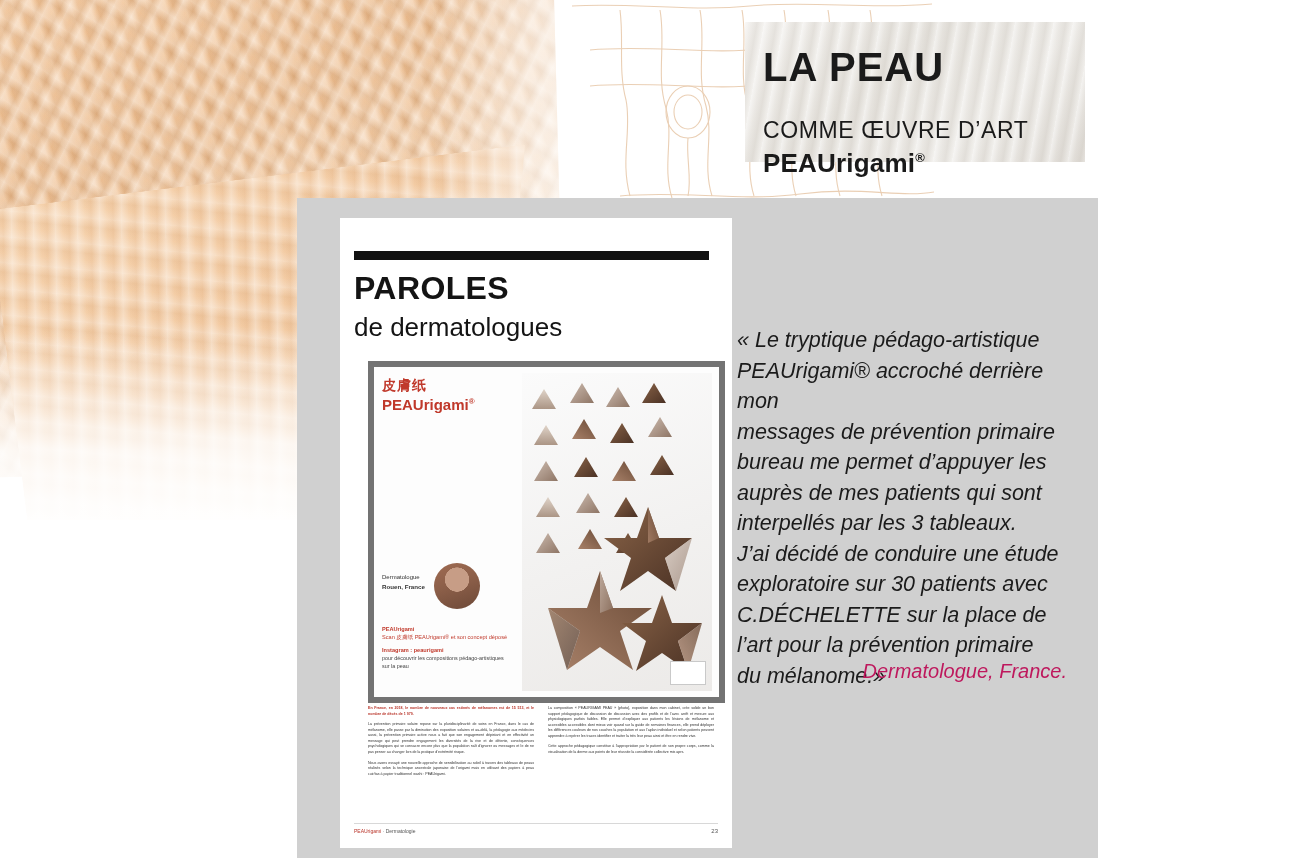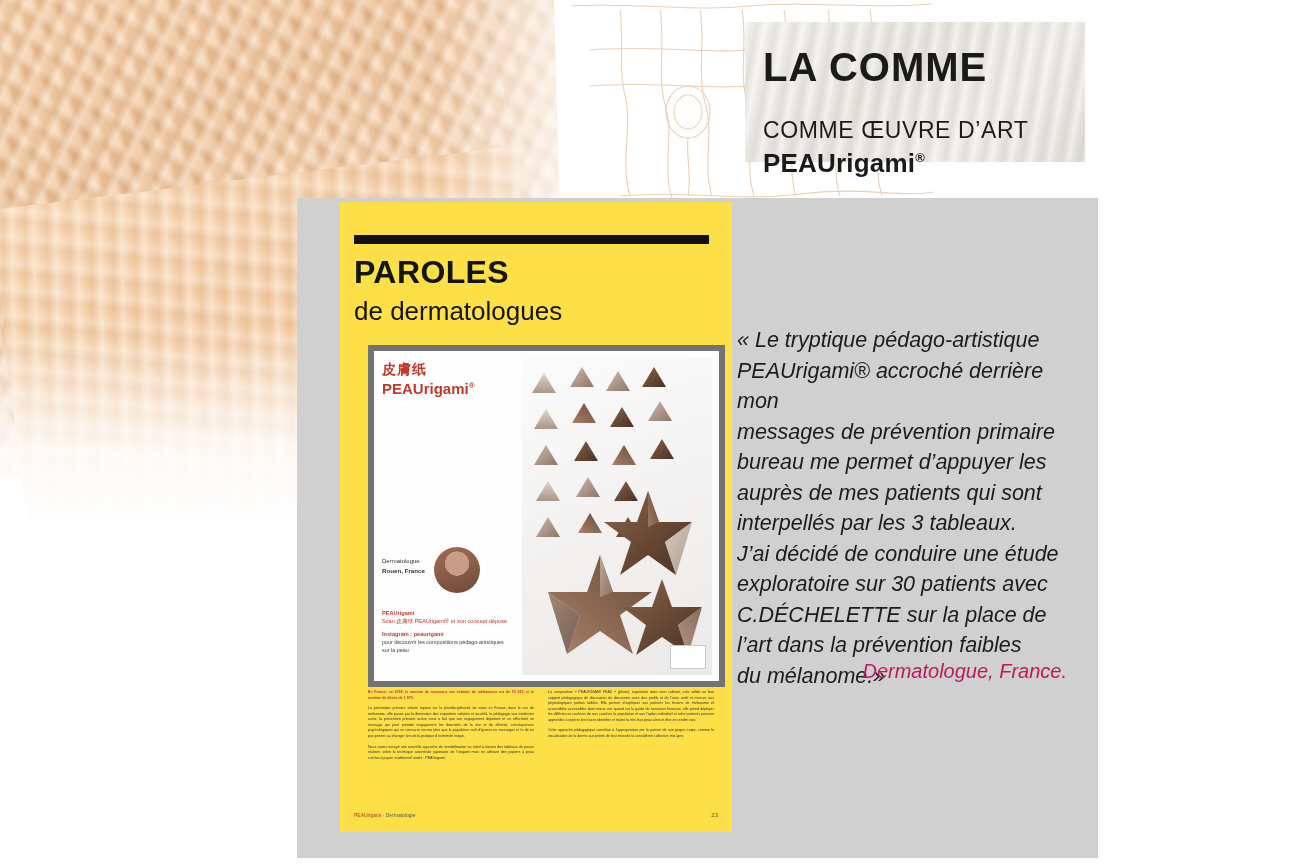--- a/index.html
+++ b/index.html
@@ -127,24 +127,24 @@
     position: absolute;
     left: 297px;
     top: 198px;
     width: 801px;
     height: 660px;
     background: #d0d0d0;
   }
   .page {
     position: absolute;
     left: 43px;
-    top: 4px;
+    top: 20px;
     width: 392px;
     height: 630px;
-    background: #fde047;
+    background: #ffffff;
     overflow: hidden;
   }
   .rule {
     position: absolute;
     left: 14px;
     top: 33px;
     width: 355px;
     height: 9px;
     background: #111111;
   }
@@ -370,21 +370,21 @@
     <ellipse cx="128" cy="122" rx="14" ry="17"></ellipse>
     <path d="M128,148 C126,168 132,188 128,206"></path>
     <path d="M212,128 c14,-12 30,-4 30,12 c0,16 -16,24 -30,12 z"></path>
     <path d="M250,150 C272,156 294,144 316,152"></path>
     <path d="M60,206 C120,200 180,212 240,204 C300,196 340,208 374,202"></path>
   </g>
 </svg>
 
 <div class="logo-block">
   <div class="logo-inner">
-    <div class="logo-l1">LA COMME</div>
+    <div class="logo-l1">LA PEAU</div>
     <div class="logo-l2">COMME ŒUVRE D’ART</div>
     <div class="logo-l3"><span>PEAUrigami</span><sup>®</sup></div>
   </div>
 </div>
 
 <div class="panel">
 
   <div class="page">
     <div class="rule"></div>
     <div class="h-paroles">PAROLES</div>
@@ -497,16 +497,16 @@
 <div class="quote">
   <div>« Le tryptique pédago-artistique</div>
   <div>PEAUrigami® accroché derrière mon</div>
   <div>messages de prévention primaire</div>
   <div>bureau me permet d’appuyer les</div>
   <div>auprès de mes patients qui sont</div>
   <div>interpellés par les 3 tableaux.</div>
   <div>J’ai décidé de conduire une étude</div>
   <div>exploratoire sur 30 patients avec</div>
   <div>C.DÉCHELETTE sur la place de</div>
-  <div>l’art dans la prévention faibles</div>
+  <div>l’art pour la prévention primaire</div>
   <div>du mélanome.»</div>
 </div>
 <div class="quote-attrib">Dermatologue, France.</div>
 
 </body></html>

